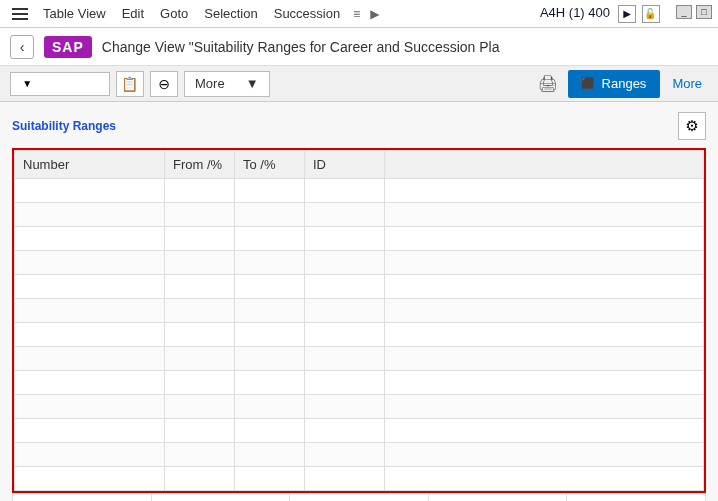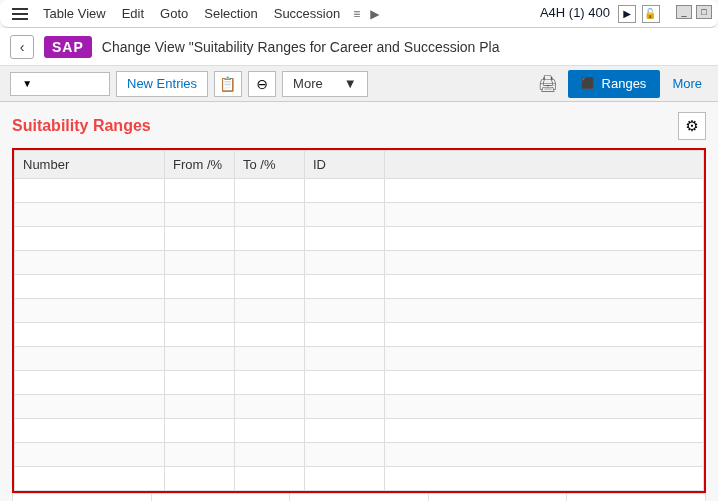--- a/index.html
+++ b/index.html
@@ -7,21 +7,20 @@
 
     
     .menu-bar {
       background: #fff;
       border-bottom: 1px solid #ccc;
       height: 28px;
       display: flex;
       align-items: center;
       padding: 0 6px;
       gap: 2px;
-      border-radius: 8px;
     }
     .menu-bar-item {
       padding: 3px 7px;
       cursor: pointer;
       font-size: 13px;
       color: #333;
       border-radius: 3px;
     }
     .hamburger-icon {
       display: flex; flex-direction: column; gap: 3px; cursor: pointer; padding: 4px 6px;
@@ -102,21 +101,21 @@
       background: #f7f7f7;
       padding: 10px 12px;
       height: calc(501px - 28px - 38px - 36px);
       overflow-y: auto;
     }
     .section-title-row {
       display: flex; align-items: center; justify-content: space-between;
       margin-bottom: 8px;
     }
     .section-title {
-      font-size: 16px; font-weight: bold; color: #ef4444;
+      font-size: 12px; font-weight: bold; color: #1d4ed8;
     }
     .gear-btn {
       width: 28px; height: 28px; border: 1px solid #bbb; background: #fff;
       display: flex; align-items: center; justify-content: center; cursor: pointer; font-size: 15px;
     }
 
     
     .table-wrapper {
       border: 2px solid #cc0000;
       background: #fff;
@@ -197,23 +196,20 @@
   </div>
   <div class="sap-logo">SAP</div>
   <div class="title-text">Change View "Suitability Ranges for Career and Succession Pla</div>
 </div>
 
 <div class="toolbar">
   <div class="dropdown-select">
     <span>&nbsp;</span>
     <span class="dropdown-arrow">▼</span>
   </div>
-  <button class="toolbar-btn">
-    <span>New Entries</span>
-  </button>
   <div class="toolbar-icon-btn">
     <span>📋</span>
   </div>
   <div class="toolbar-icon-btn">
     <span>⊖</span>
   </div>
   <button class="more-btn">
     <span>More</span>
     <span>▼</span>
   </button>

